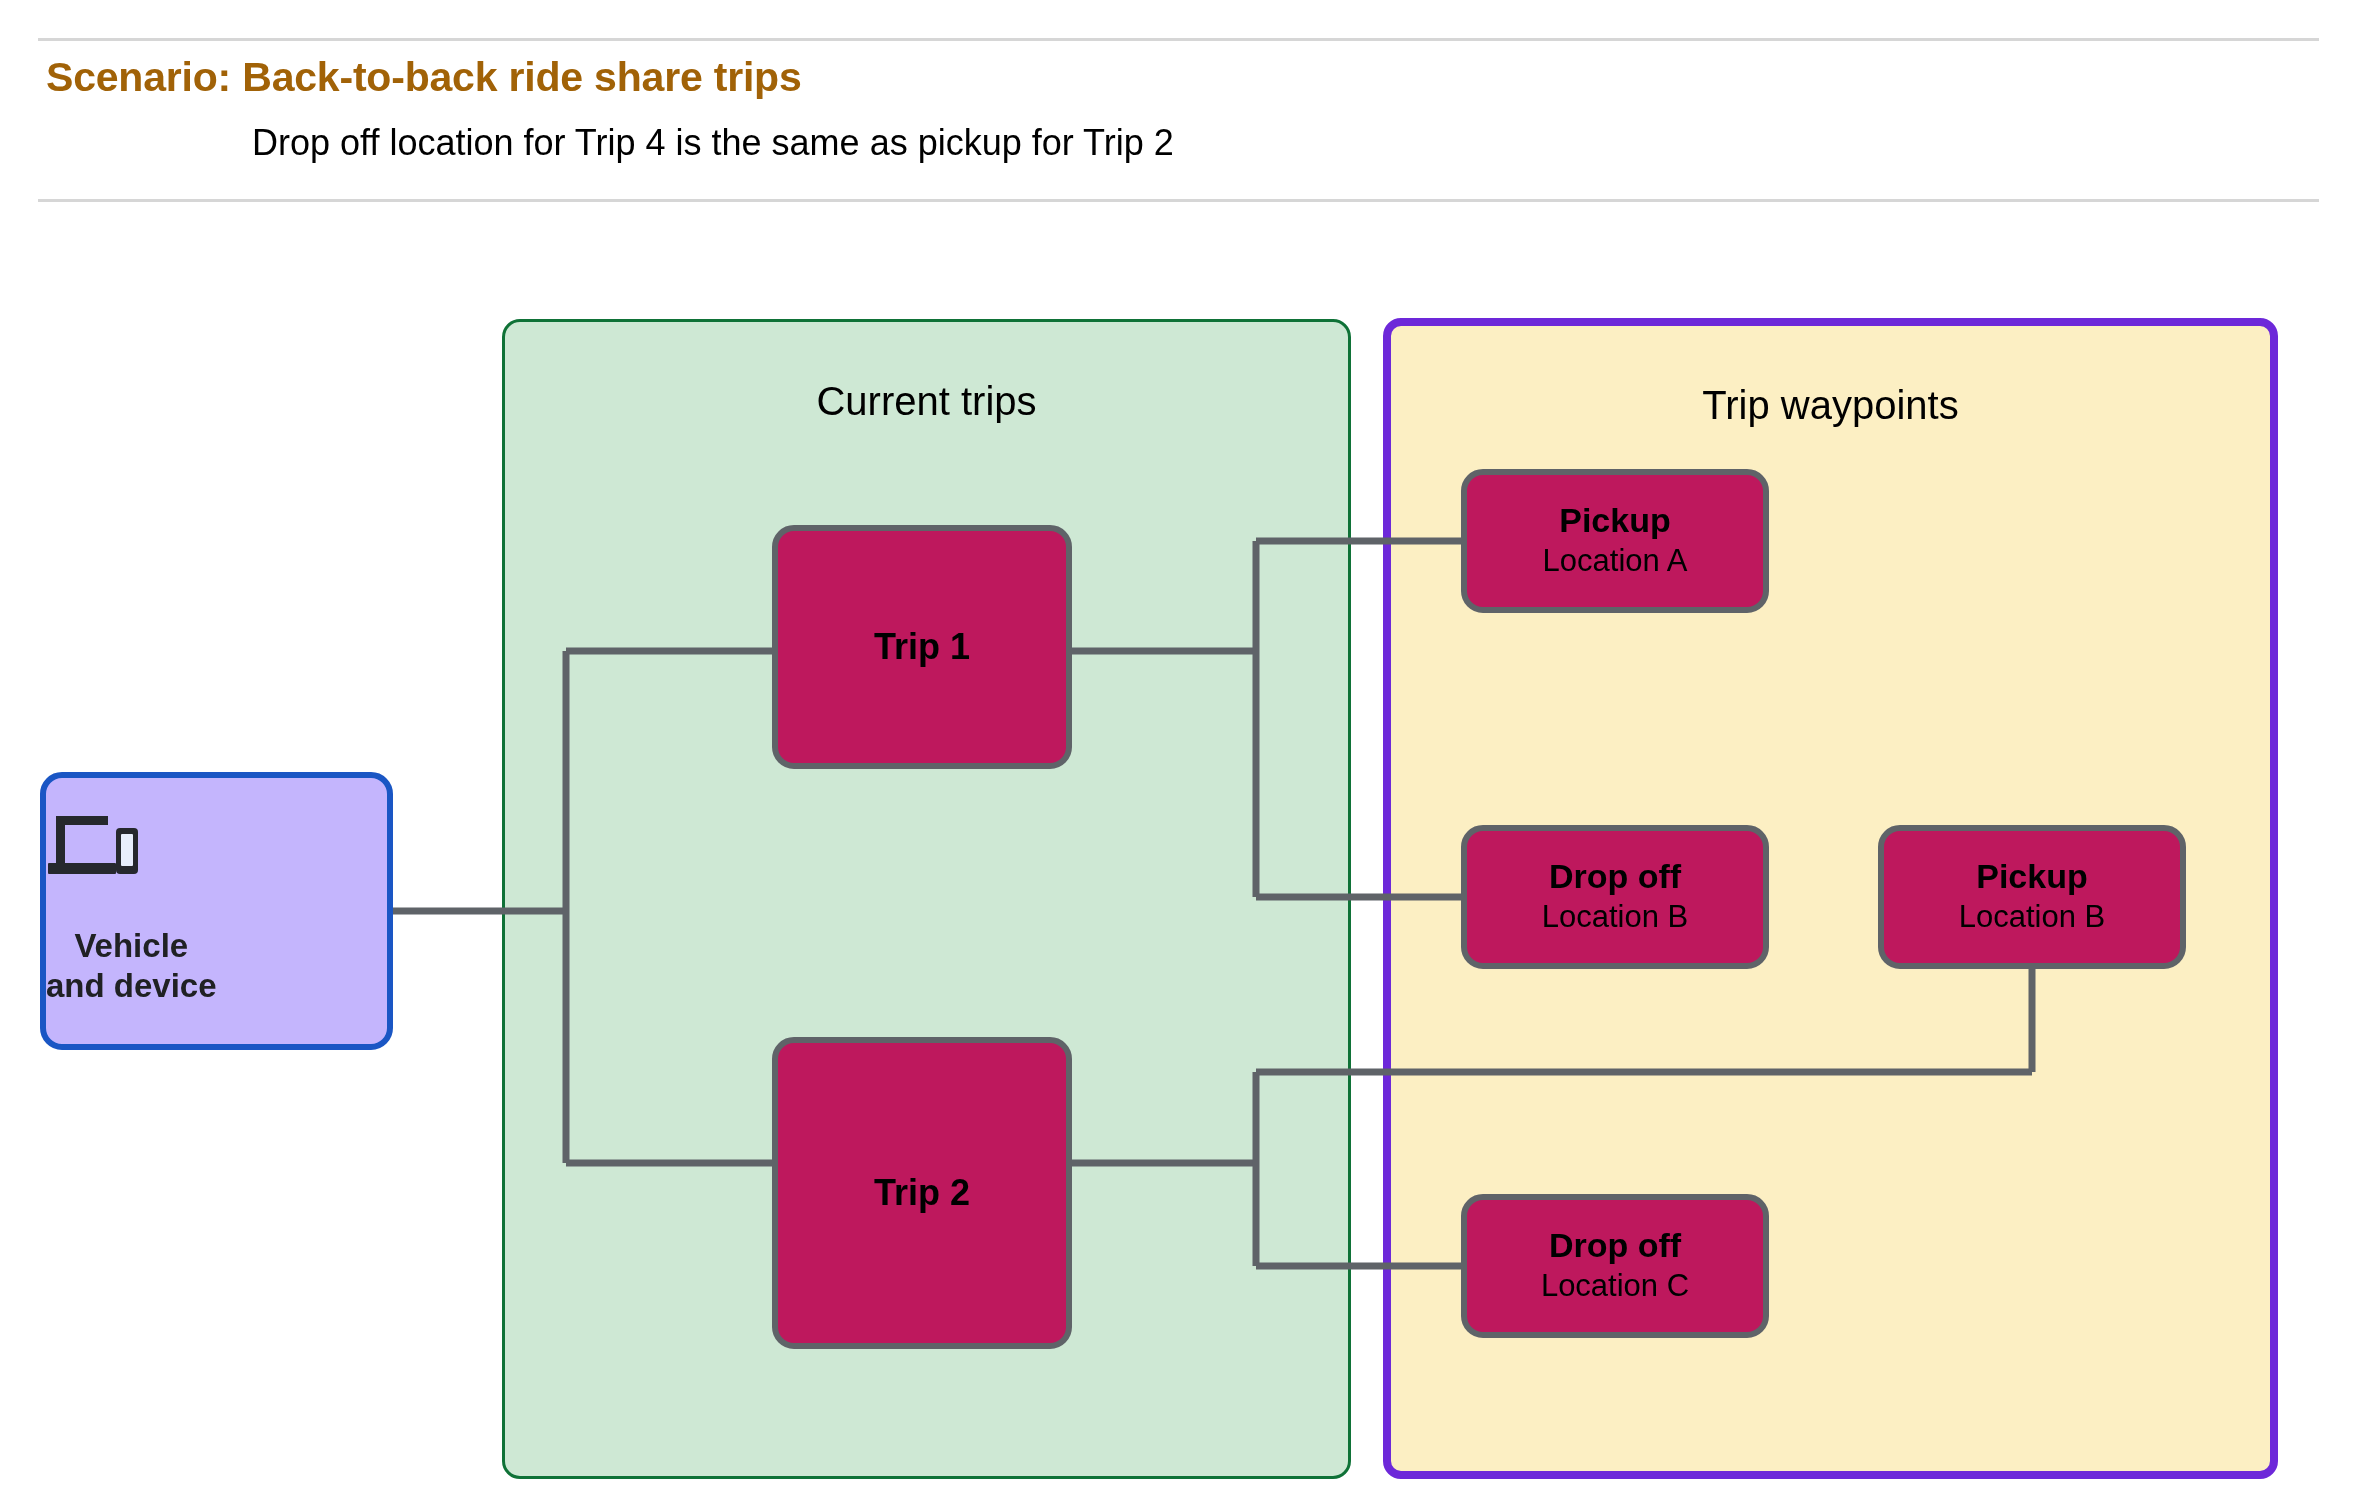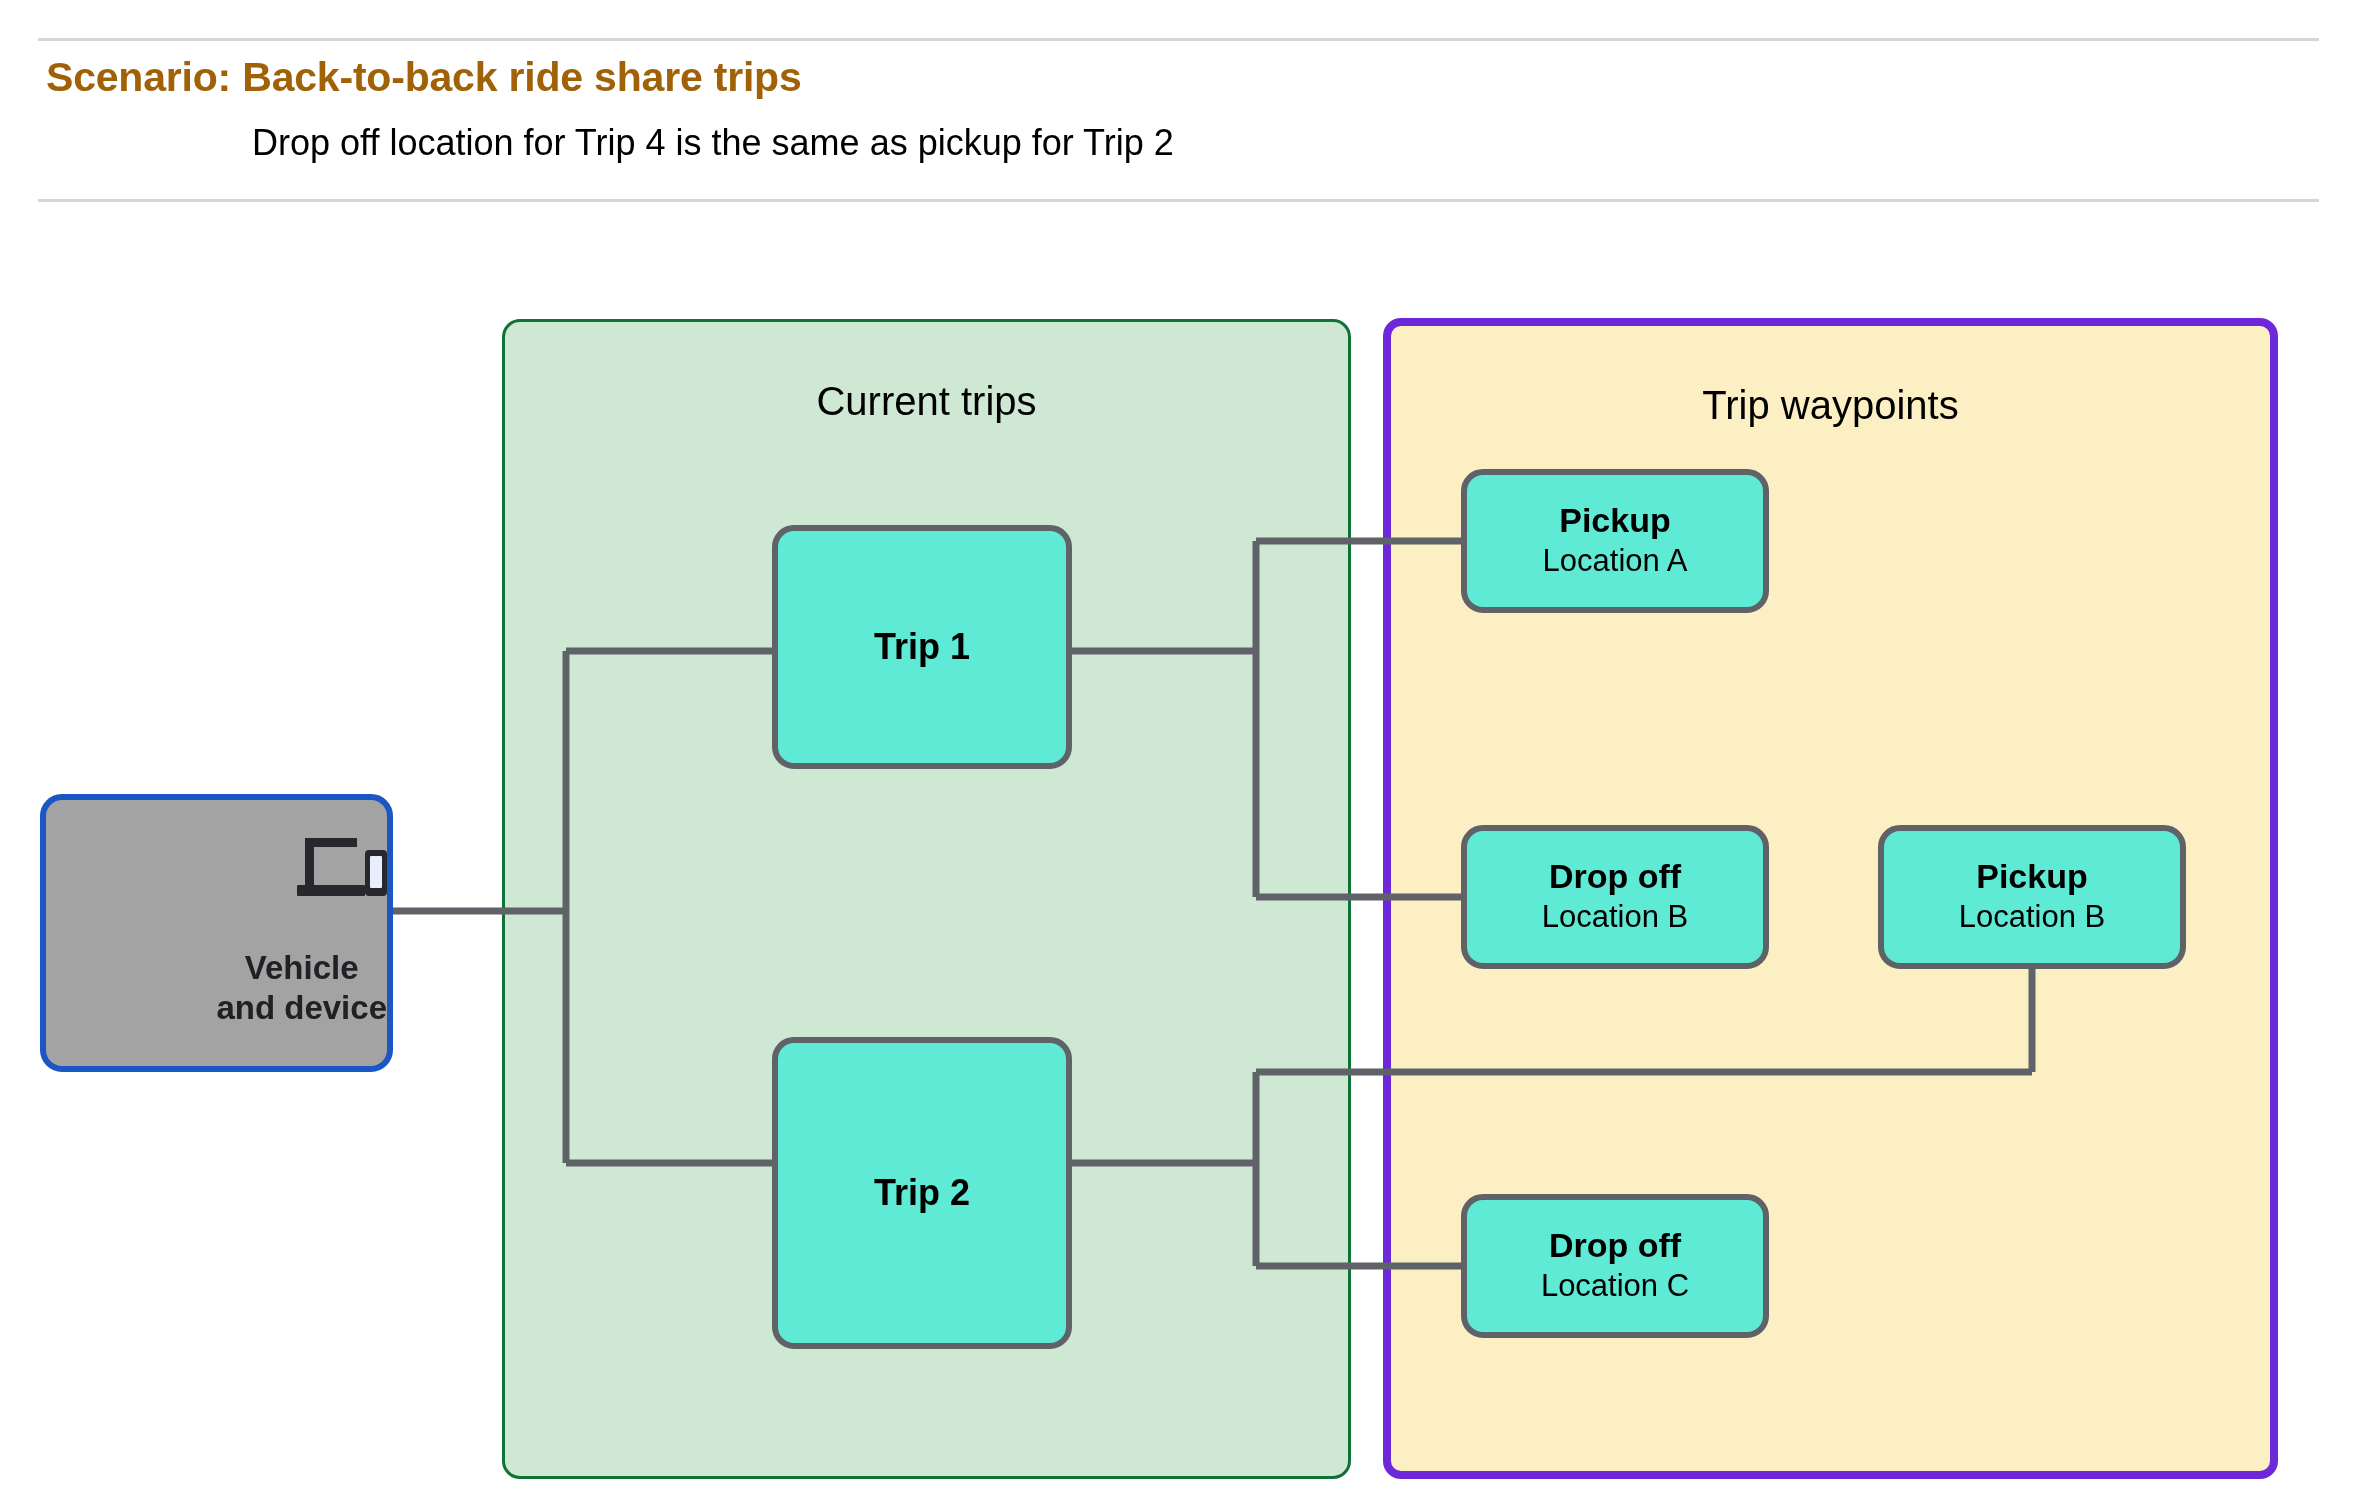--- a/index.html
+++ b/index.html
@@ -82,49 +82,48 @@
     margin-top: 31px;
   }
 
   
   #vehicle-box {
     position: absolute;
     left: 40px;
     top: 772px;
     width: 353px;
     height: 278px;
-    background: #a3a3a3;
+    background: #c4b5fd;
     border: 6px solid #1a56c4;
     border-radius: 22px;
     box-sizing: border-box;
     display: flex;
     flex-direction: column;
-    align-items: flex-end;
+    align-items: flex-start;
     justify-content: center;
-    margin-top: 22px;
   }
   #devices-icon {
     width: 92px;
     height: 66px;
     margin-top: -8px;
     margin-bottom: 52px;
   }
   #vehicle-label {
     font-size: 33px;
     font-weight: bold;
     line-height: 1.22;
     text-align: center;
     color: #202124;
     white-space: pre-line;
   }
 
   
   .node-card {
     position: absolute;
-    background: #5eead4;
+    background: #be185d;
     border: 6px solid #5f6368;
     border-radius: 22px;
     box-sizing: border-box;
     display: flex;
     flex-direction: column;
     align-items: center;
     justify-content: center;
     z-index: 3;
   }
   .node-title {

